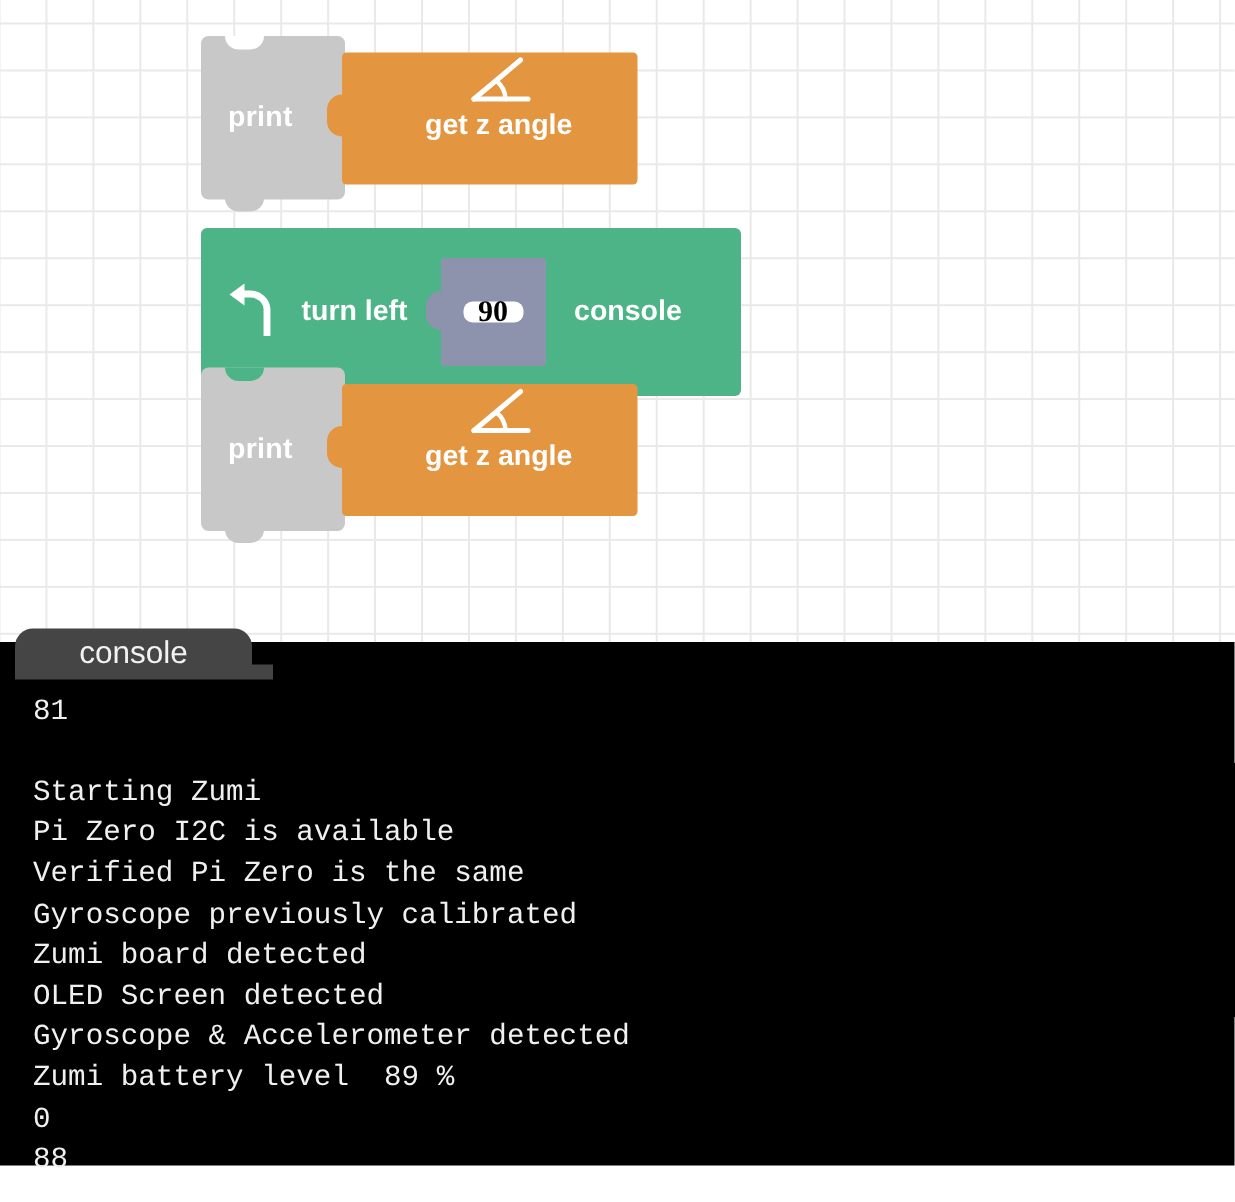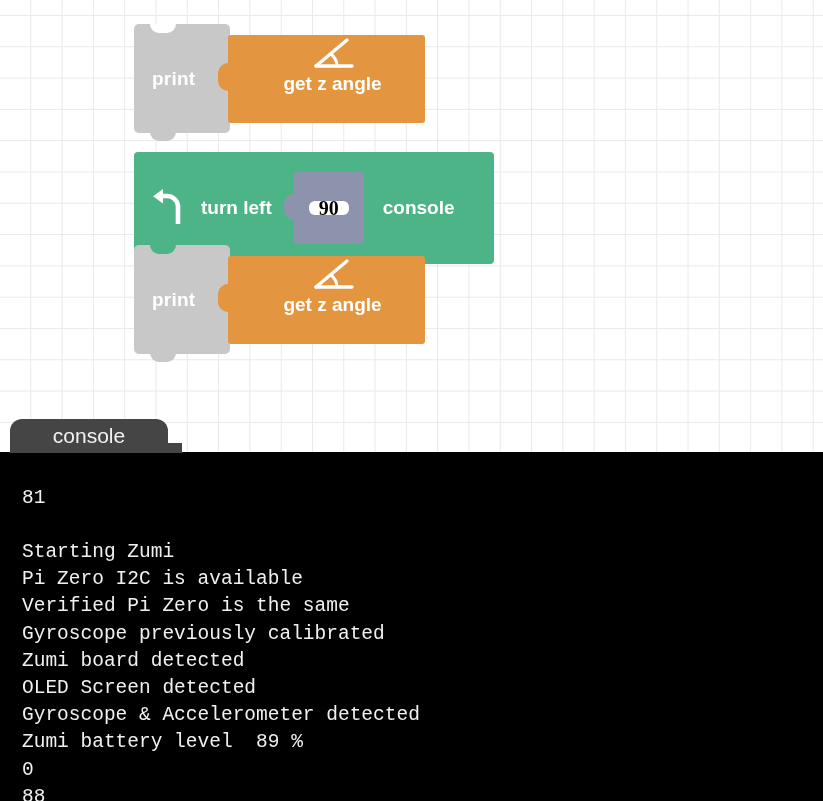--- a/index.html
+++ b/index.html
@@ -218,21 +218,21 @@
   }
   .console-tab-label {
     color: #f2f2f2;
     font-size: 21px;
     position: relative;
     z-index: 2;
   }
   #console-panel {
     position: absolute;
     left: 0;
-    top: 452px;
+    top: 428px;
     width: 823px;
     height: 349px;
     background: #000000;
     z-index: 3;
   }
   #console-output {
     position: absolute;
     left: 22px;
     top: 13px;
     color: #f0f0f0;

